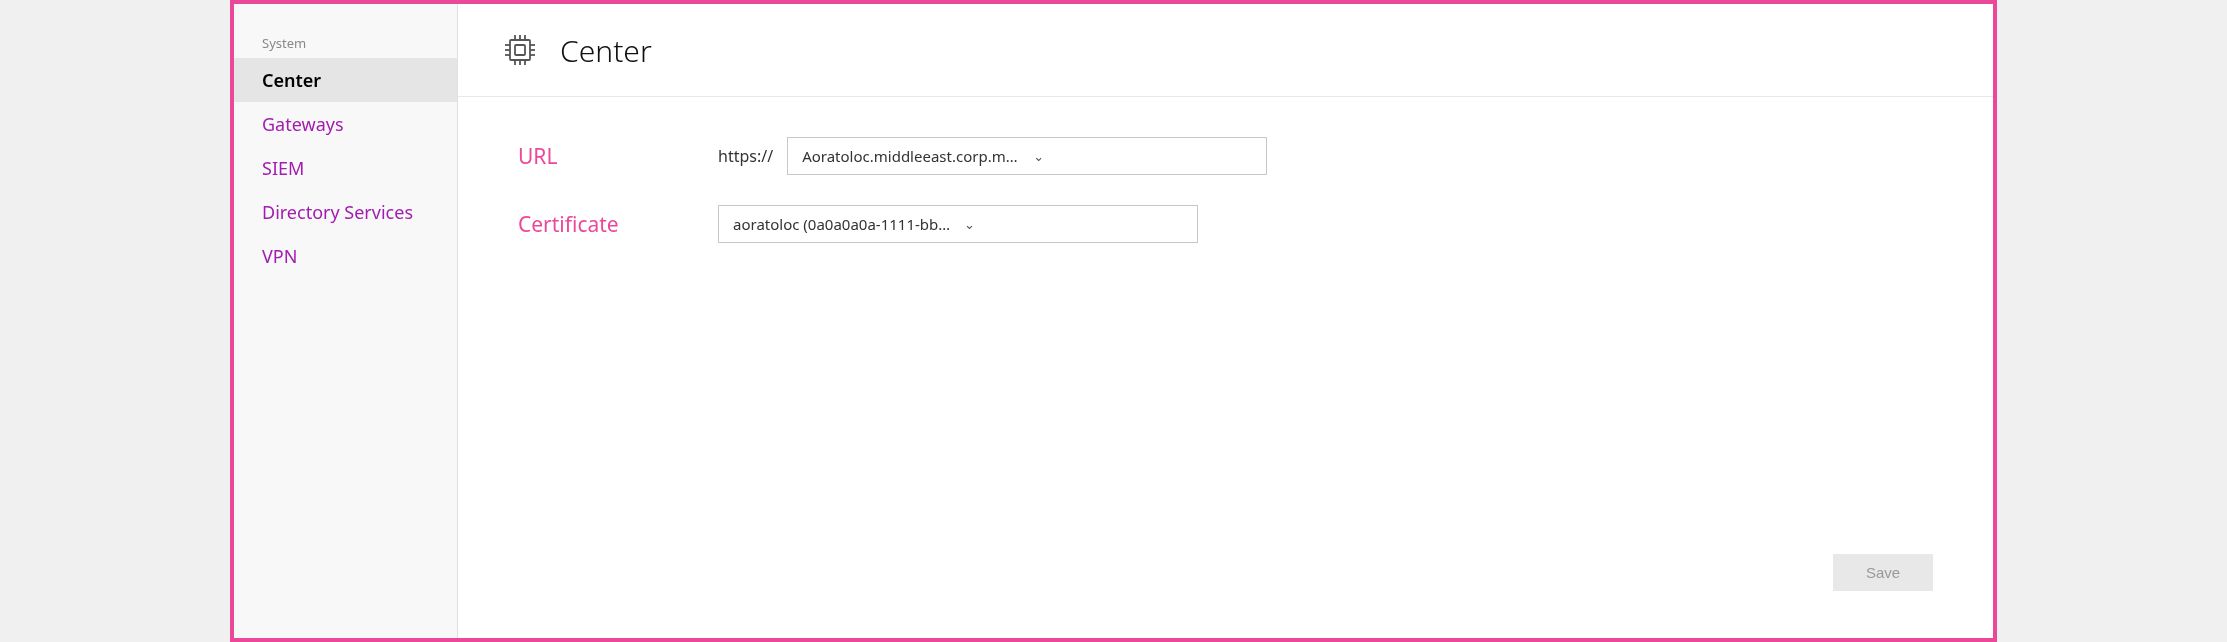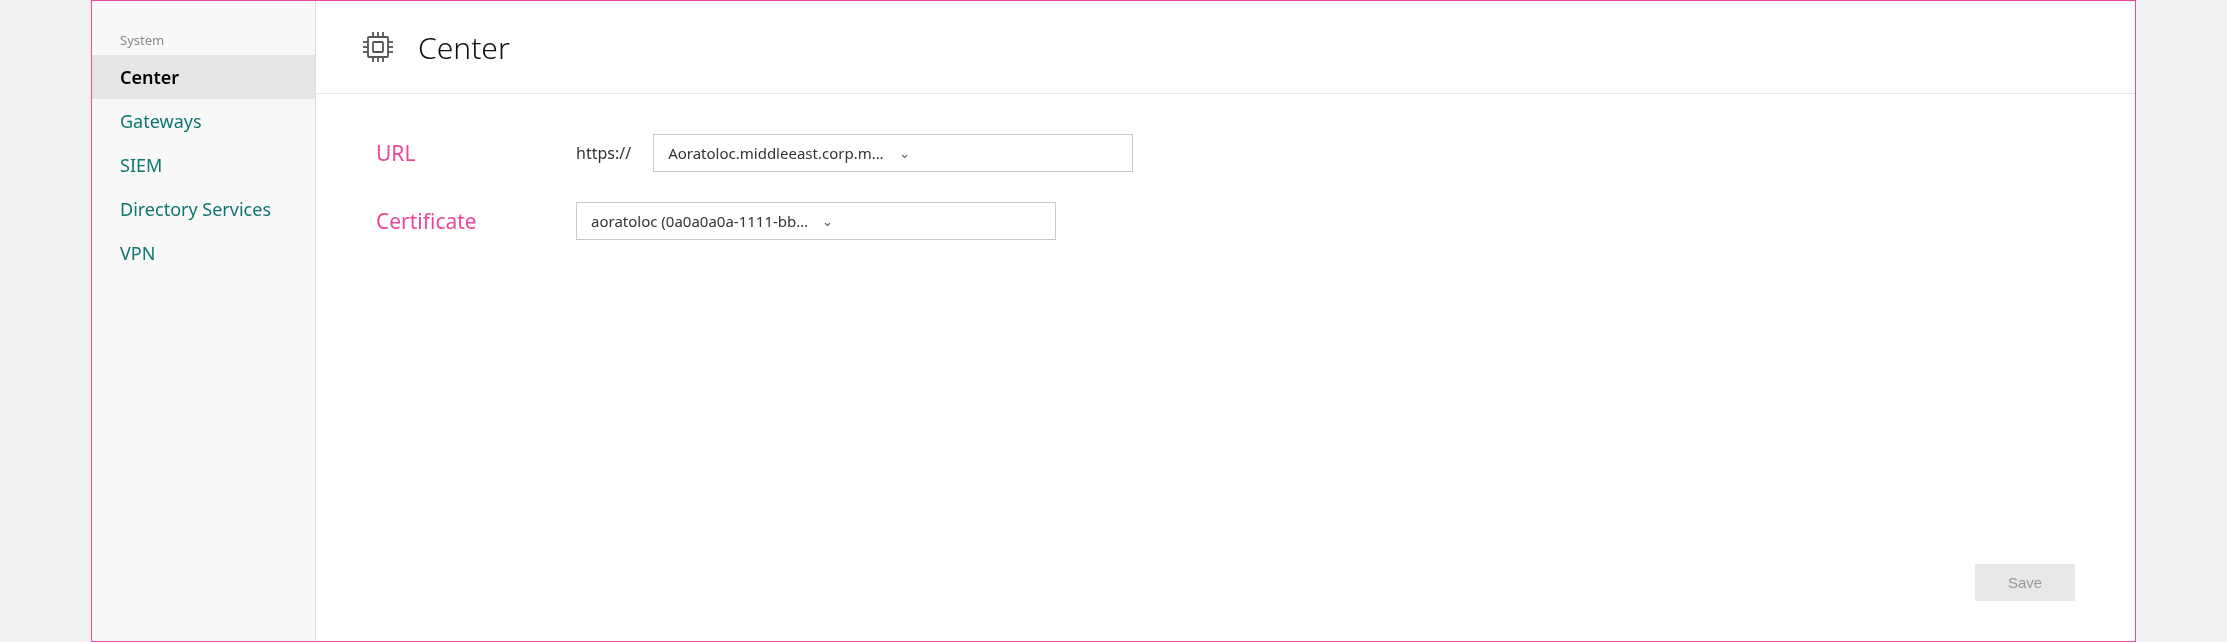--- a/index.html
+++ b/index.html
@@ -11,25 +11,25 @@
     body {
       font-family: 'Segoe UI', system-ui, -apple-system, sans-serif;
       background: #f0f0f0;
       display: flex;
       align-items: center;
       justify-content: center;
       min-height: 100vh;
     }
 
     .app-container {
-      width: 2045px;
+      width: 1767px;
       height: 642px;
       background: #f0f0f0;
       display: flex;
-      border: 1px solid #ec4899;
+      border: 4px solid #ec4899;
       overflow: hidden;
     }
 
     
     .sidebar {
       width: 224px;
       background: #f8f8f8;
       border-right: 1px solid #e0e0e0;
       padding: 20px 0;
       flex-shrink: 0;
@@ -38,21 +38,21 @@
     .sidebar-section-label {
       font-size: 13px;
       color: #888;
       padding: 10px 28px 6px 28px;
       font-weight: 400;
     }
 
     .sidebar-item {
       padding: 10px 28px;
       font-size: 18px;
-      color: #0f766e;
+      color: #a21caf;
       cursor: pointer;
       border-radius: 0;
     }
 
     .sidebar-item.active {
       background: #e5e5e5;
       font-weight: 600;
       color: #000;
     }
 
@@ -107,21 +107,21 @@
     .form-label {
       width: 200px;
       font-size: 21px;
       color: #ec4899;
       flex-shrink: 0;
     }
 
     .url-field {
       display: flex;
       align-items: center;
-      gap: 12px;
+      gap: 4px;
     }
 
     .url-prefix {
       font-size: 16px;
       color: #333;
       margin-right: 10px;
     }
 
     .dropdown-select {
       display: flex;
@@ -146,21 +146,21 @@
 
     .dropdown-chevron {
       margin-left: 12px;
       color: #555;
       font-size: 13px;
       flex-shrink: 0;
     }
 
     .save-button-area {
       position: absolute;
-      bottom: 40px;
+      bottom: 47px;
       right: 60px;
       text-decoration: underline;
     }
 
     .save-button {
       background: #e8e8e8;
       color: #999;
       border: none;
       padding: 10px 32px;
       font-size: 15px;

